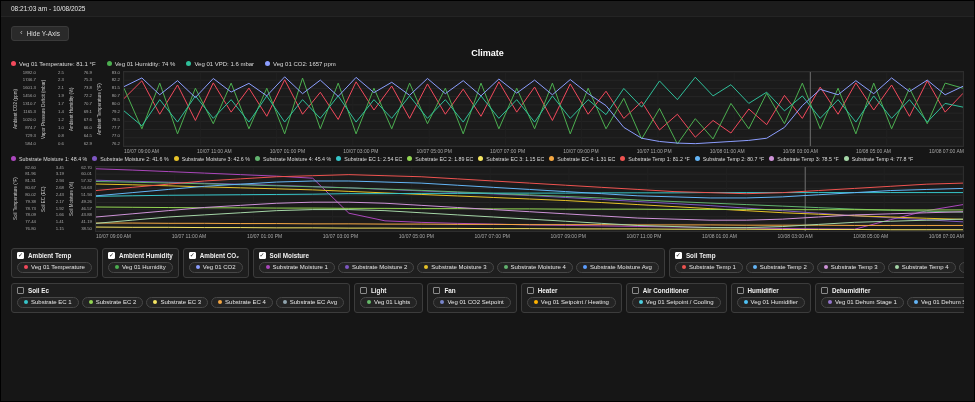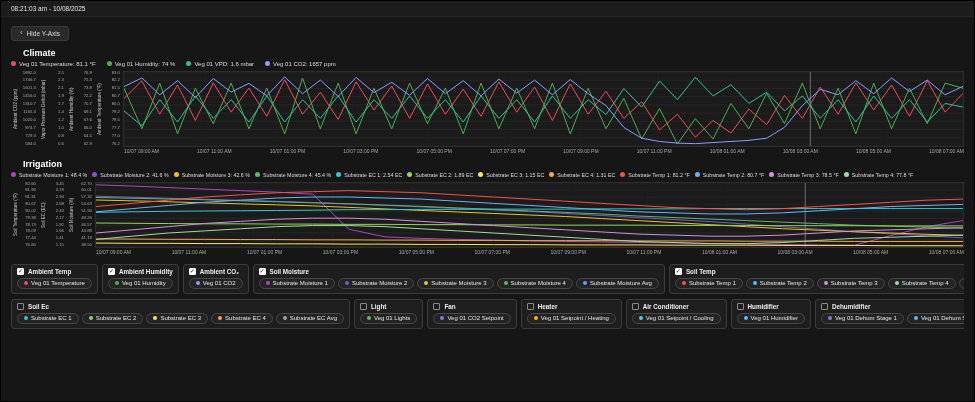--- a/index.html
+++ b/index.html
@@ -4,21 +4,21 @@
 <style>
   * { margin:0; padding:0; box-sizing:border-box; }
   html,body { background:#0d0d0d; }
   body { font-family:"Liberation Sans","DejaVu Sans",sans-serif; }
   .app { width:975px; height:402px; background:#161616; border:1px solid #000; overflow:hidden; display:flex; flex-direction:column; }
   .topbar { height:16px; display:flex; align-items:center; padding:0 10px; background:#1c1c1c; border-bottom:1px solid #242424; color:#e6e6e6; font-size:6.5px; }
   .toolbar { padding:4px 10px 2px; }
   .hide-axis-btn { display:inline-flex; align-items:center; gap:4px; background:#2a2a2a; border:1px solid #3a3a3a; color:#ddd; font-size:6.5px; padding:2.5px 8px; border-radius:3px; cursor:pointer; font-family:inherit; }
   .hide-axis-btn .chev { font-size:8px; line-height:1; color:#bbb; }
   .section { padding:0 10px; }
-  .section-title { font-size:9px; font-weight:bold; color:#fff; margin:5px 12px 3px; }
+  .section-title { font-size:9px; font-weight:bold; color:#fff; margin:5px 4px 3px;text-align:center; }
   .legend { display:flex; align-items:center; gap:11px; margin:2px 0 4px; white-space:nowrap; overflow:hidden; }
   .legend-item { display:inline-flex; align-items:center; gap:3px; color:#ddd; font-size:6px; }
   .irrigation .legend { gap:5px; }
   .irrigation .legend-item { font-size:5.3px; }
   .dot { width:5px; height:5px; border-radius:50%; display:inline-block; flex:none; }
   .chart-row { display:flex; align-items:stretch; }
   .climate .chart-row { height:76px; }
   .irrigation .chart-row { height:66px; }
   .y-axes { display:flex; flex:none; }
   .axis { display:flex; margin-right:1px; }
@@ -184,21 +184,20 @@
           <span class="xtick">10/07 11:00 PM</span>
           <span class="xtick">10/08 01:00 AM</span>
           <span class="xtick">10/08 03:00 AM</span>
           <span class="xtick">10/08 05:00 AM</span>
           <span class="xtick">10/08 07:00 AM</span>
         </div>
     </div>
   </div>
 
   <div class="section irrigation">
-    <div class="section-title">Irrigation</div>
     <div class="legend" id="irrigation-legend">
         <span class="legend-item">
           <span class="dot" style="background: rgb(171, 71, 188);"></span>
           <span class="legend-label">Substrate Moisture 1: 48.4 %</span>
         </span>
         <span class="legend-item">
           <span class="dot" style="background: rgb(126, 87, 194);"></span>
           <span class="legend-label">Substrate Moisture 2: 41.6 %</span>
         </span>
         <span class="legend-item">

